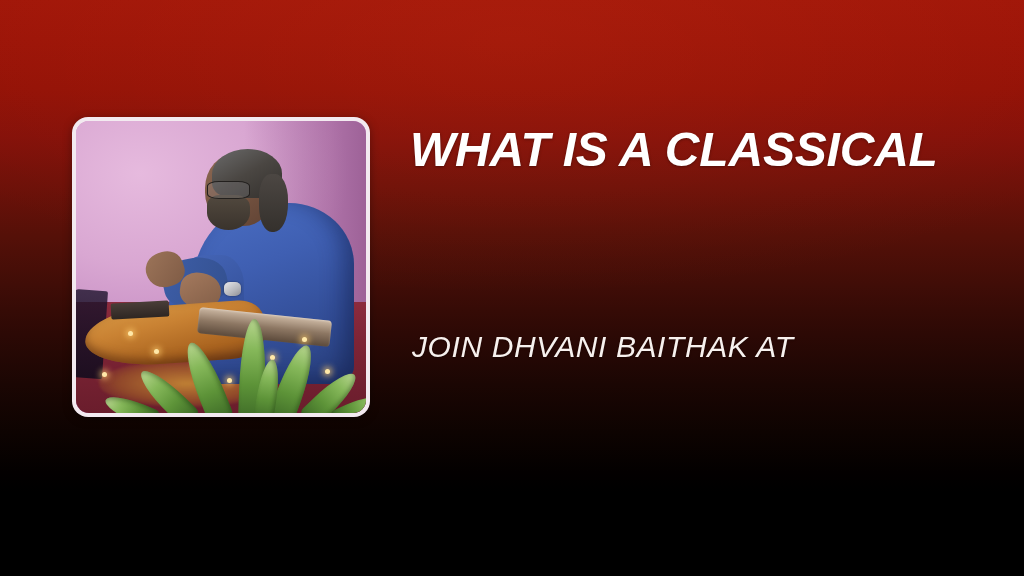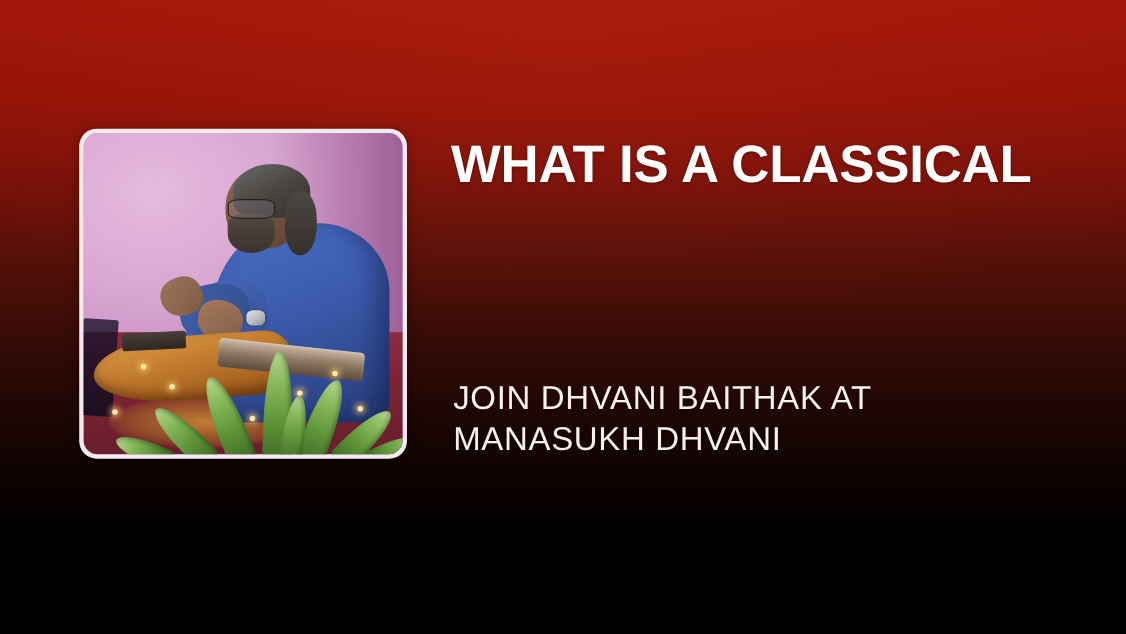--- a/index.html
+++ b/index.html
@@ -24,20 +24,21 @@
         #931207 18%,
         #84110a 28%,
         #6d1109 38%,
         #551008 48%,
         #400d07 58%,
         #2c0905 68%,
         #1b0603 78%,
         #0d0301 88%,
         #030000 96%,
         #000000 100%);
+    font-style: italic;
   }
 
   
   #banner::after {
     content: "";
     position: absolute;
     inset: 0;
     pointer-events: none;
     background: radial-gradient(120% 95% at 50% 8%,
         rgba(255,90,40,0.10) 0%,
@@ -289,21 +290,21 @@
     line-height: 1.02;
     font-weight: 700;
     letter-spacing: -0.2px;
     text-transform: uppercase;
     z-index: 4;
     text-shadow: 0 1px 3px rgba(0,0,0,0.35);
   }
   .subtitle {
     position: absolute;
     left: 412px;
-    top: 345px;
+    top: 329px;
     width: 560px;
     color: #f7f1ee;
     font-size: 30px;
     line-height: 1.22;
     font-weight: 400;
     letter-spacing: 0.6px;
     text-transform: uppercase;
     z-index: 4;
     text-shadow: 0 1px 2px rgba(0,0,0,0.3);
   }
@@ -362,16 +363,15 @@
 
     </div>
   </div>
 
   <div class="headline">
     <div>WHAT IS A CLASSICAL</div>
   </div>
 
   <div class="subtitle">
     <div>JOIN DHVANI BAITHAK AT</div>
-    <div>MANASUKH DHVANI</div>
   </div>
 
 </div>
 
 </body></html>

